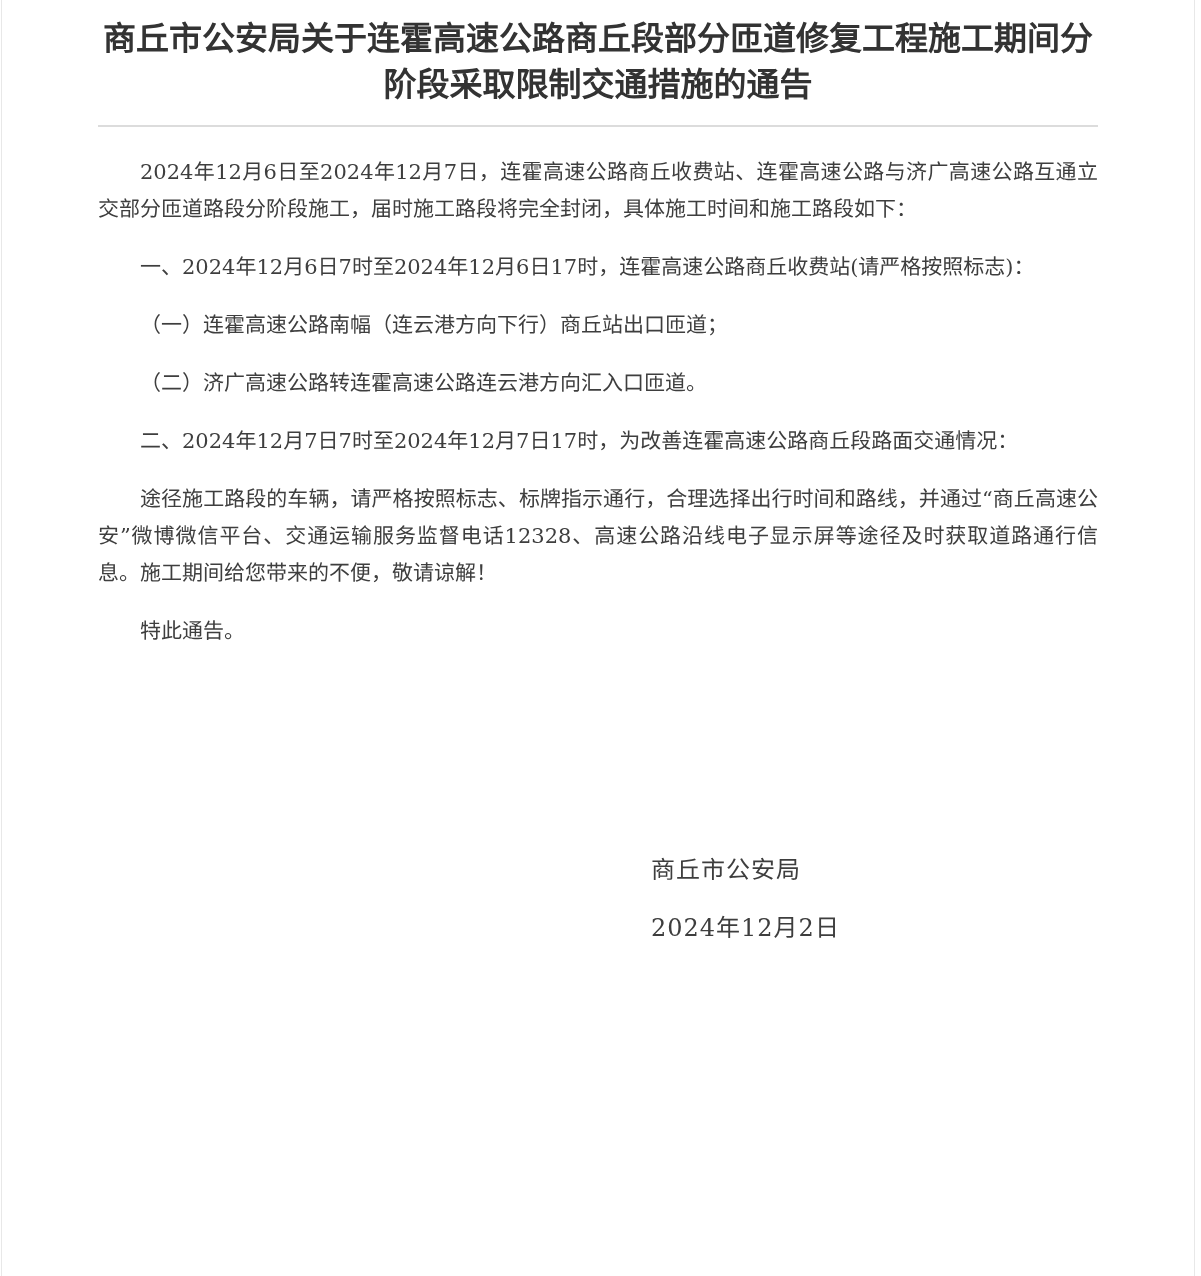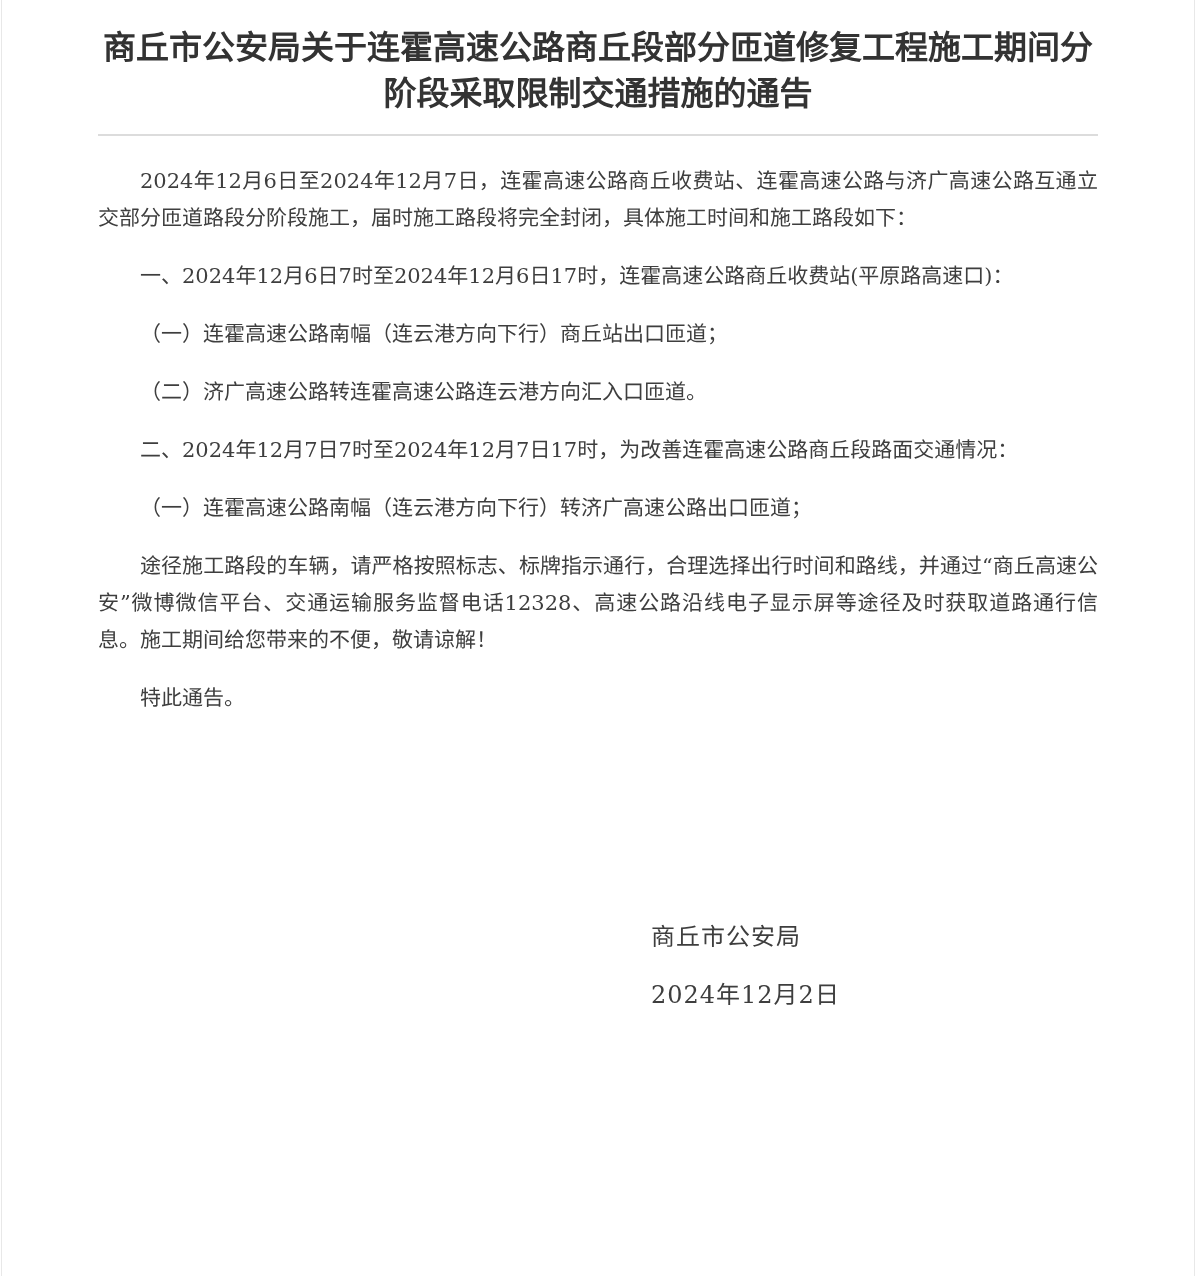--- a/index.html
+++ b/index.html
@@ -12,21 +12,21 @@
     width: 1194px;
     min-height: 1276px;
     margin: 0 auto 0 1px;
     border-left: 1px solid #e8e8e8;
     border-right: 1px solid #e8e8e8;
     background: #ffffff;
     overflow: hidden;
   }
   .content {
     width: 1000px;
-    margin: 12px auto;
+    margin: 3px auto;
   }
   .title {
     margin: 0;
     padding-top: 13px;
     font-family: "Liberation Sans", sans-serif;
     font-size: 33px;
     line-height: 46px;
     font-weight: bold;
     text-align: center;
     color: #333333;
@@ -85,25 +85,24 @@
 <div class="page">
   <div class="content">
 
     <h1 class="title">商丘市公安局关于连霍高速公路商丘段部分匝道修复工程施工期间分阶段采取限制交通措施的通告</h1>
 
 
     <div class="divider"></div>
 
     <div class="article">
       <p class="para">2024年12月6日至2024年12月7日，连霍高速公路商丘收费站、连霍高速公路与济广高速公路互通立交部分匝道路段分阶段施工，届时施工路段将完全封闭，具体施工时间和施工路段如下：</p>
-      <p class="para">一、2024年12月6日7时至2024年12月6日17时，连霍高速公路商丘收费站(平原路高速口)：</p>
+      <p class="para">一、2024年12月6日7时至2024年12月6日17时，连霍高速公路商丘收费站(请严格按照标志)：</p>
       <p class="para">（一）连霍高速公路南幅（连云港方向下行）商丘站出口匝道；</p>
       <p class="para">（二）济广高速公路转连霍高速公路连云港方向汇入口匝道。</p>
       <p class="para">二、2024年12月7日7时至2024年12月7日17时，为改善连霍高速公路商丘段路面交通情况：</p>
-      <p class="para">（一）连霍高速公路南幅（连云港方向下行）转济广高速公路出口匝道；</p>
       <p class="para">途径施工路段的车辆，请严格按照标志、标牌指示通行，合理选择出行时间和路线，并通过“商丘高速公安”微博微信平台、交通运输服务监督电话12328、高速公路沿线电子显示屏等途径及时获取道路通行信息。施工期间给您带来的不便，敬请谅解！</p>
       <p class="para">特此通告。</p>
 
       <div class="signature">
         <p>商丘市公安局</p>
         <p>2024年12月2日</p>
       </div>
     </div>
 
   </div>

